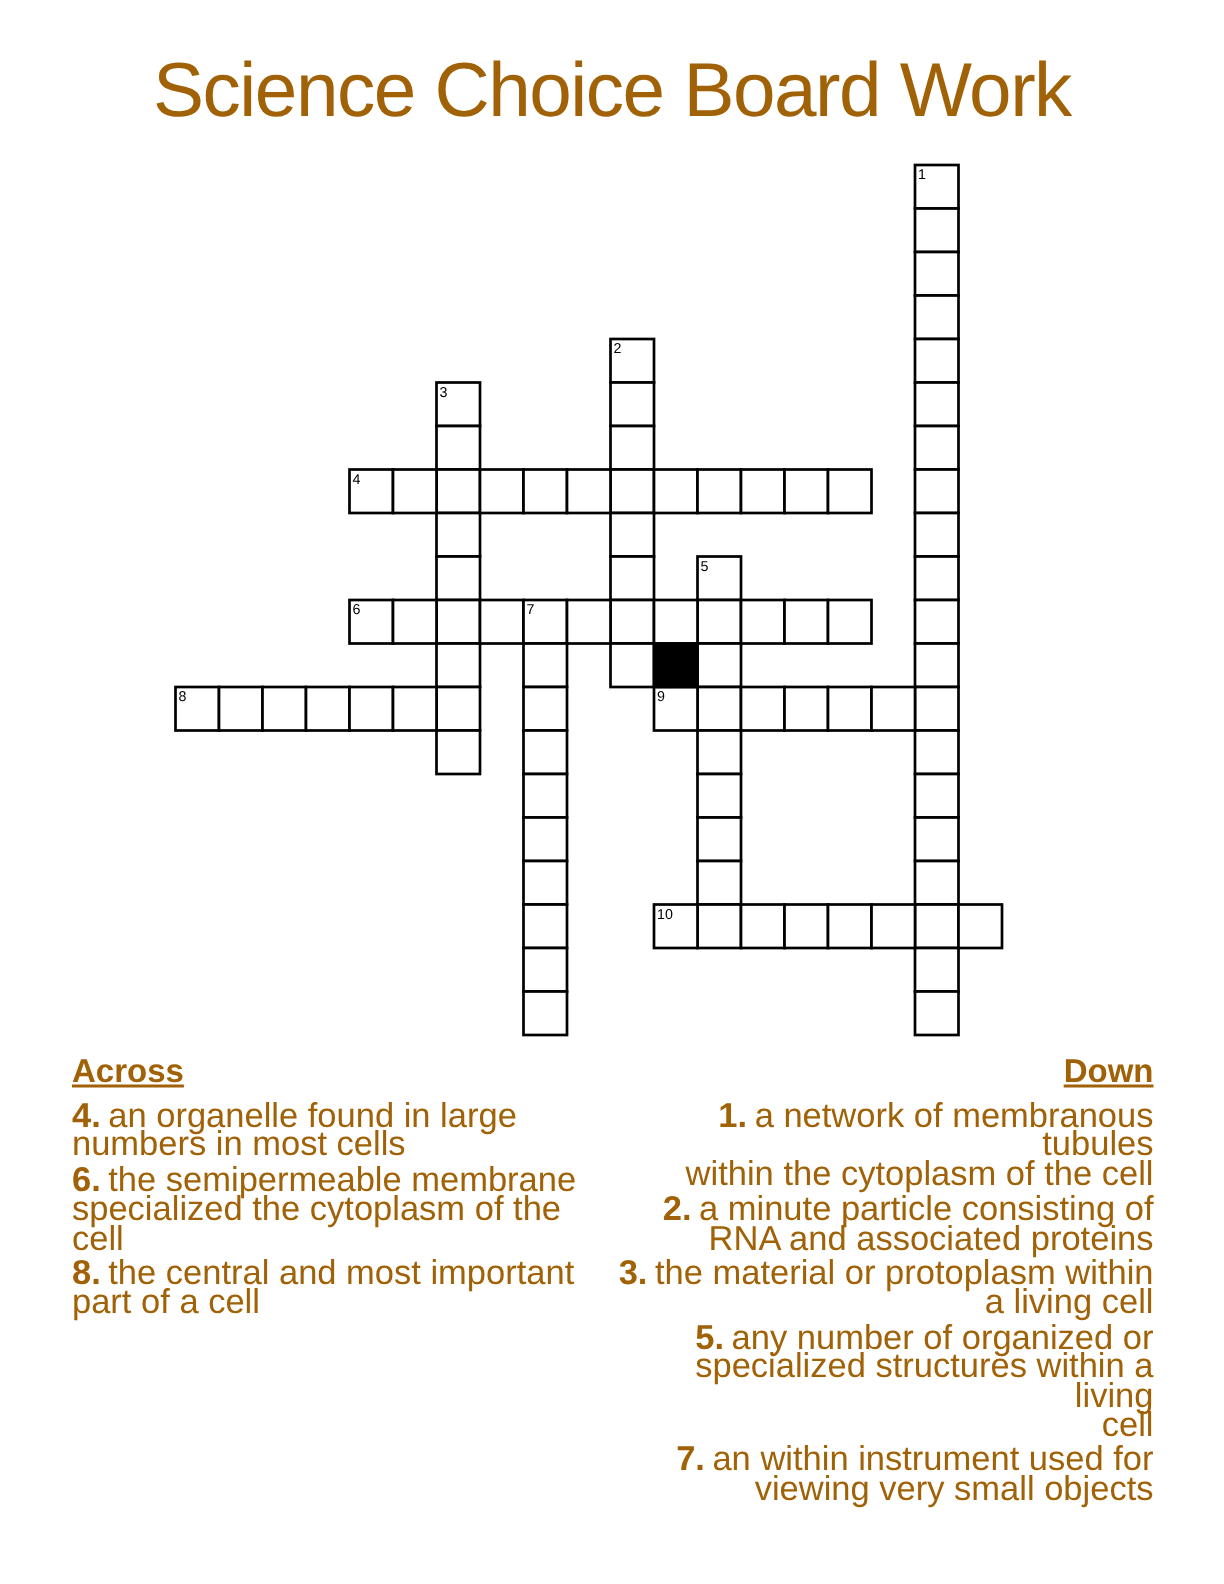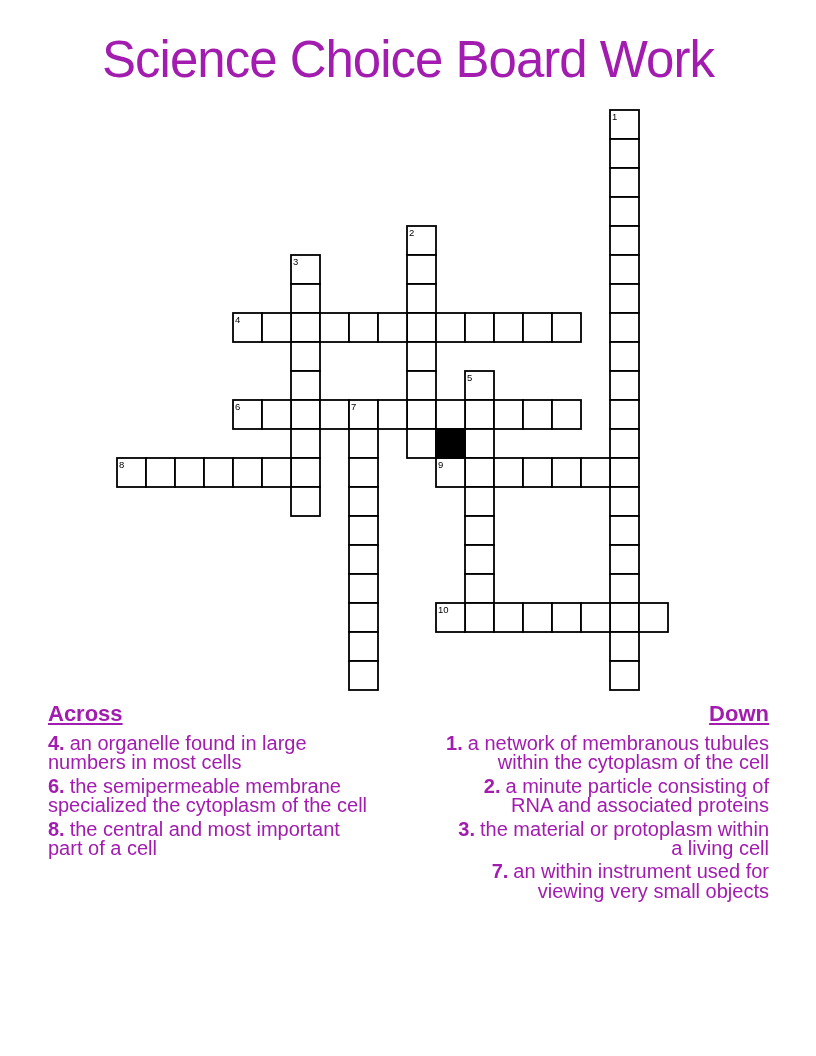--- a/index.html
+++ b/index.html
@@ -2,21 +2,21 @@
 <html><head>
 <meta charset="utf-8">
 <style>
   html, body { margin: 0; padding: 0; background: #fff; }
   .page {
     position: relative;
     width: 816px;
     height: 1056px;
     background: #ffffff;
     font-family: "Liberation Sans", sans-serif;
-    color: #a21caf;
+    color: #a16207;
     overflow: hidden;
   }
   h1.title {
     position: absolute;
     top: 33px;
     left: 0;
     width: 816px;
     margin: 0;
     text-align: center;
     font-size: 51px;
@@ -44,21 +44,21 @@
   h2.clues-header {
     margin: 0 0 7px 0;
     font-size: 22px;
     font-weight: bold;
     text-decoration: underline;
     text-decoration-thickness: 1.6px;
     text-underline-offset: 2px;
   }
   p.clue {
     margin: 0 0 4px 0;
-    font-size: 20px;
+    font-size: 23px;
     line-height: 19.4px;
   }
   .clue-num { font-weight: bold; margin-right: 5px; }
   .clue-text { white-space: pre-line; }
 </style>
 </head>
 <body>
 
 <div class="page">
 
@@ -180,17 +180,20 @@
   </div>
 
   <div class="clues-col col-down">
     <h2 class="clues-header">Down</h2>
     <p class="clue"><span class="clue-num">1.</span><span class="clue-text">a network of membranous tubules
 within the cytoplasm of the cell</span></p>
     <p class="clue"><span class="clue-num">2.</span><span class="clue-text">a minute particle consisting of
 RNA and associated proteins</span></p>
     <p class="clue"><span class="clue-num">3.</span><span class="clue-text">the material or protoplasm within
 a living cell</span></p>
+    <p class="clue"><span class="clue-num">5.</span><span class="clue-text">any number of organized or
+specialized structures within a living
+cell</span></p>
     <p class="clue"><span class="clue-num">7.</span><span class="clue-text">an within instrument used for
 viewing very small objects</span></p>
   </div>
 
 </div>
 
 </body></html>

